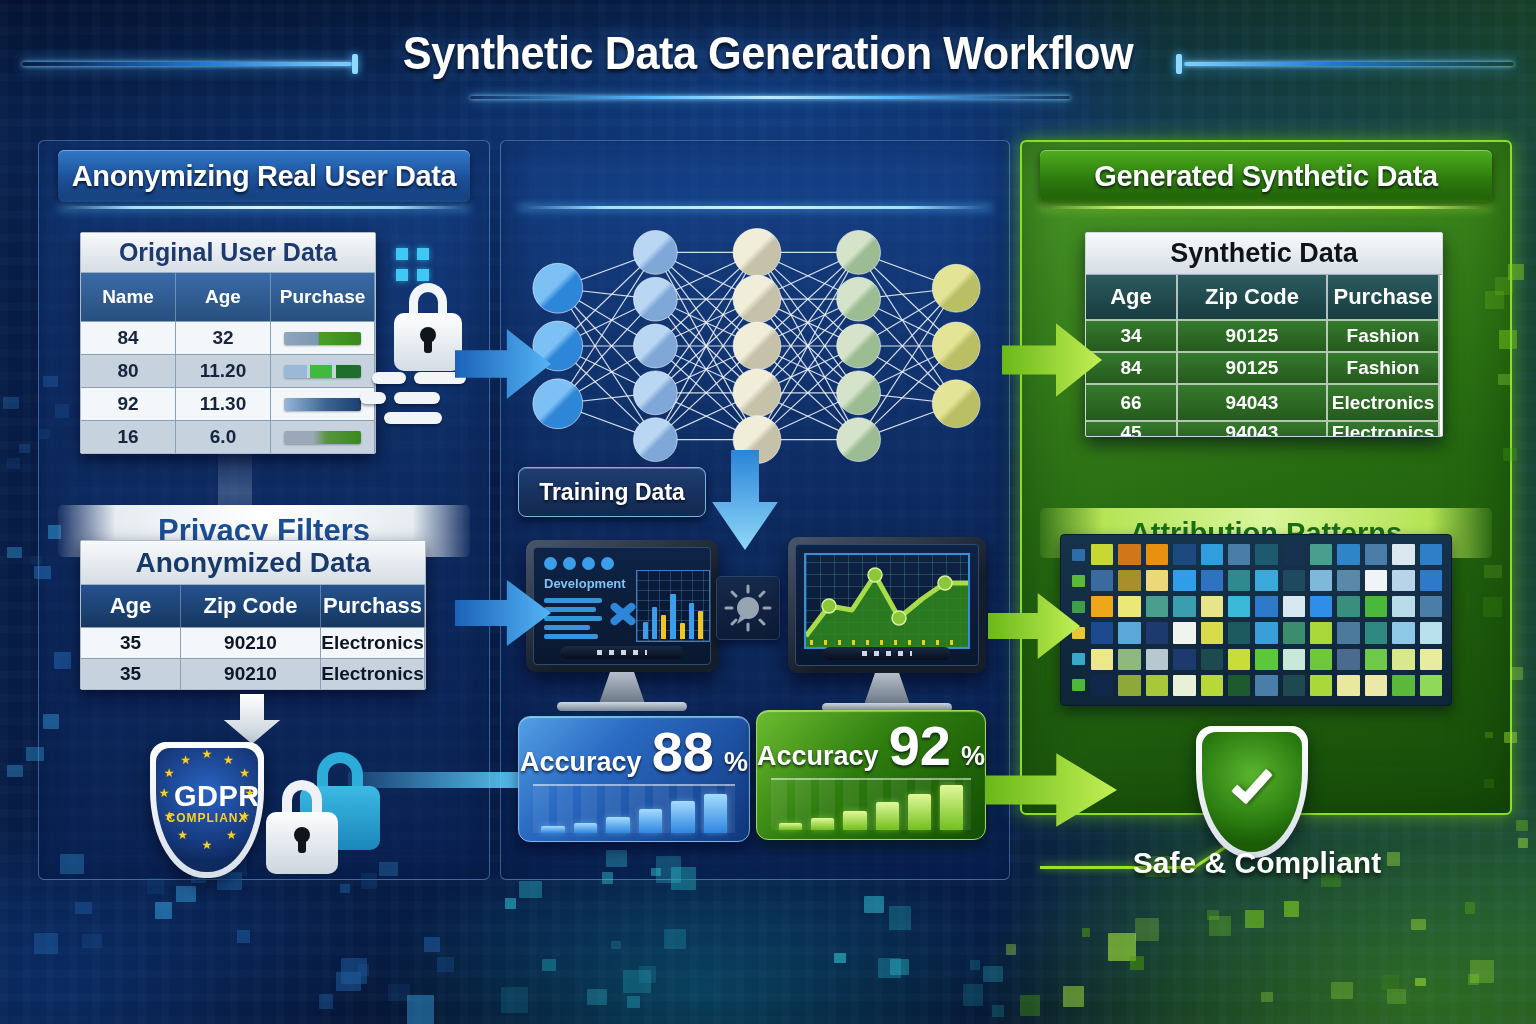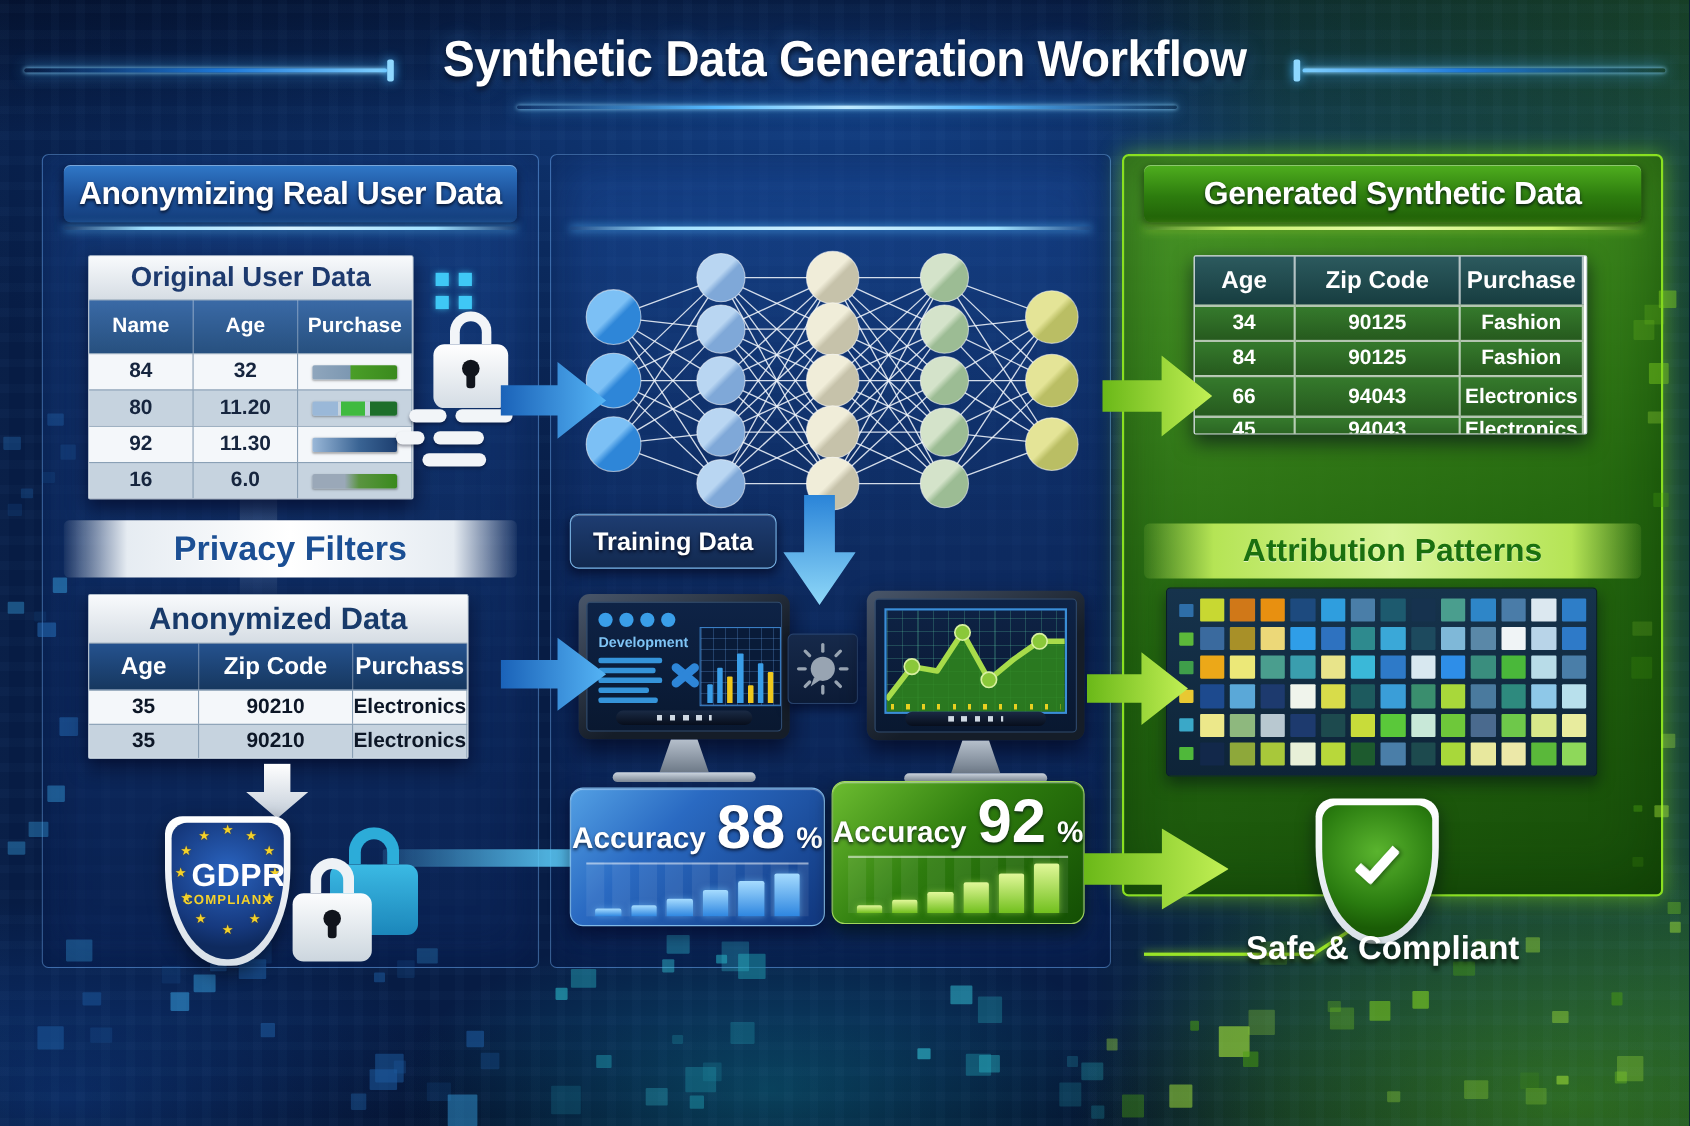--- a/index.html
+++ b/index.html
@@ -67,21 +67,21 @@
   .pbar.b2 { background:linear-gradient(90deg,#9ab8d8 0 30%, transparent 30% 34%, #3fba3f 34% 62%, transparent 62% 68%, #1d6e2a 68% 100%); }
   .pbar.b3 { background:linear-gradient(90deg,#9ab8d8,#3a6494 55%,#1d3f70); }
   .pbar.b4 { background:linear-gradient(90deg,#9aa8b8 0 38%,#5a9440 55%,#3a8a1d 100%); }
   .anon .t-head .cell, .syn .t-head .cell { color:#fff; font-size:22px; }
   .anon .t-head .cell { background:linear-gradient(180deg,#25528e,#16375f); border-right:1px solid rgba(255,255,255,0.3); }
   .anon .t-data .cell { color:#0c1626; font-size:19px; border-right:1px solid #8aa0b5; border-top:1px solid #8aa0b5; }
   .syn .t-head .cell { background:linear-gradient(180deg,#2c5a5e,#173d40); border-right:2px solid rgba(255,255,255,0.65); }
   .syn .t-data .cell { color:#fff; font-size:19px; background:linear-gradient(180deg,#357a2c,#265a1e);
     border-right:2px solid rgba(255,255,255,0.65); border-top:2px solid rgba(255,255,255,0.65); }
   .light-banner { display:flex; align-items:center; justify-content:center; font-weight:bold; z-index:4;
-    border-radius:5px; }
+    border-radius:5px;margin-top:32px; }
   .silver { background:linear-gradient(90deg, rgba(235,240,246,0.05), #e6ecf2 14%, #ffffff 50%, #e6ecf2 86%, rgba(235,240,246,0.05));
     color:#1b4f94; font-size:31px; text-shadow:0 1px 0 #fff; }
   .limegrad { background:linear-gradient(90deg, rgba(190,235,90,0.1), #b5e455 14%, #d9f59a 50%, #b5e455 86%, rgba(190,235,90,0.1));
     color:#1a700f; font-size:29px; text-shadow:0 1px 0 rgba(255,255,255,0.6); }
   
   .arrow-r { clip-path:polygon(0 32%, 54% 32%, 54% 4%, 100% 50%, 54% 96%, 54% 68%, 0 68%); z-index:5; }
   .arrow-d { clip-path:polygon(30% 0, 70% 0, 70% 52%, 97% 52%, 50% 100%, 3% 52%, 30% 52%); z-index:5; }
   .a-blue { background:linear-gradient(90deg,#1a62b8,#55b4f5); filter:drop-shadow(0 3px 5px rgba(0,10,40,0.6)); }
   .a-blue-d { background:linear-gradient(180deg,#2a84d8,#8fd8f8); filter:drop-shadow(0 3px 5px rgba(0,10,40,0.6)); }
   .a-green { background:linear-gradient(90deg,#6ab818,#c2f055); filter:drop-shadow(0 3px 5px rgba(0,20,0,0.6)); }
@@ -562,20 +562,21 @@
   </div>
 
   <div class="abs arrow-r a-green" style="left:1002px; top:320px; width:100px; height:80px;"></div>
   <div class="abs arrow-r a-green" style="left:988px; top:590px; width:92px; height:72px;"></div>
   <div class="abs arrow-r a-green" style="left:985px; top:750px; width:132px; height:80px;"></div>
 
   <div class="abs col-banner green-banner" style="left:1040px; top:150px; width:452px;">Generated Synthetic Data</div>
   <div class="abs banner-line g" style="left:1040px; top:206px; width:452px;"></div>
 
   <div class="abs card syn" style="left:1085px; top:232px; width:358px; border-color:#cfd8de;">
+    <div class="card-title" style="height:42px; font-size:27px; color:#101418;">Synthetic Data</div>
     <div class="t-row t-head" style="grid-template-columns:92px 150px 112px; height:44px;">
       <div class="cell">Age</div>
       <div class="cell">Zip Code</div>
       <div class="cell">Purchase</div>
     </div>
     <div class="t-row t-data" style="grid-template-columns:92px 150px 112px; height:32px;">
       <div class="cell">34</div>
       <div class="cell">90125</div>
       <div class="cell">Fashion</div>
     </div>

